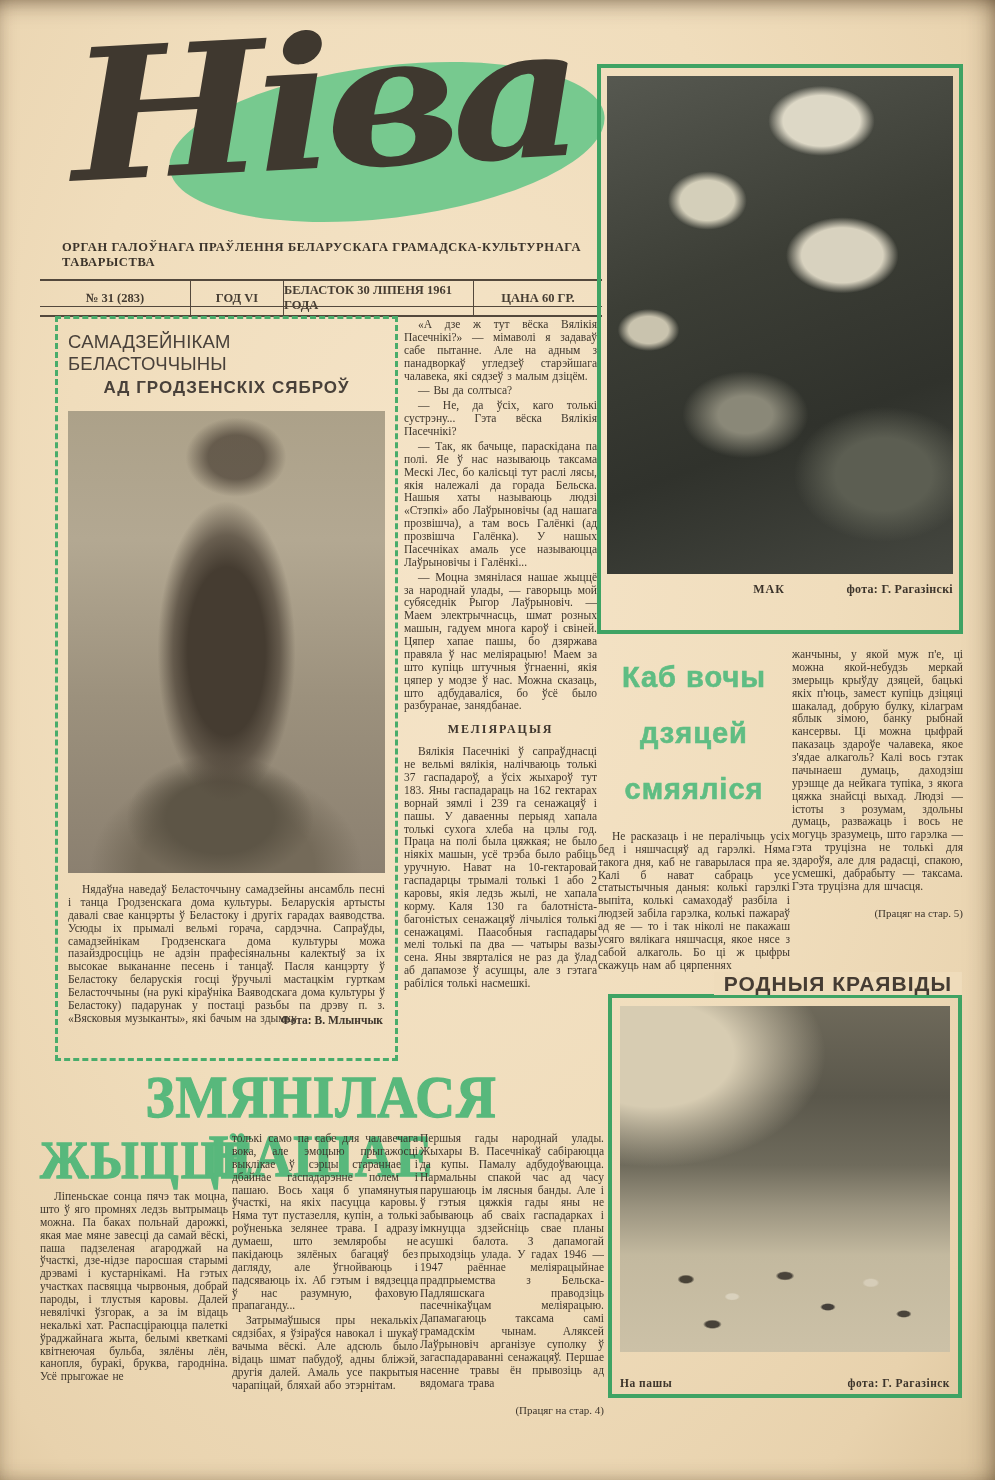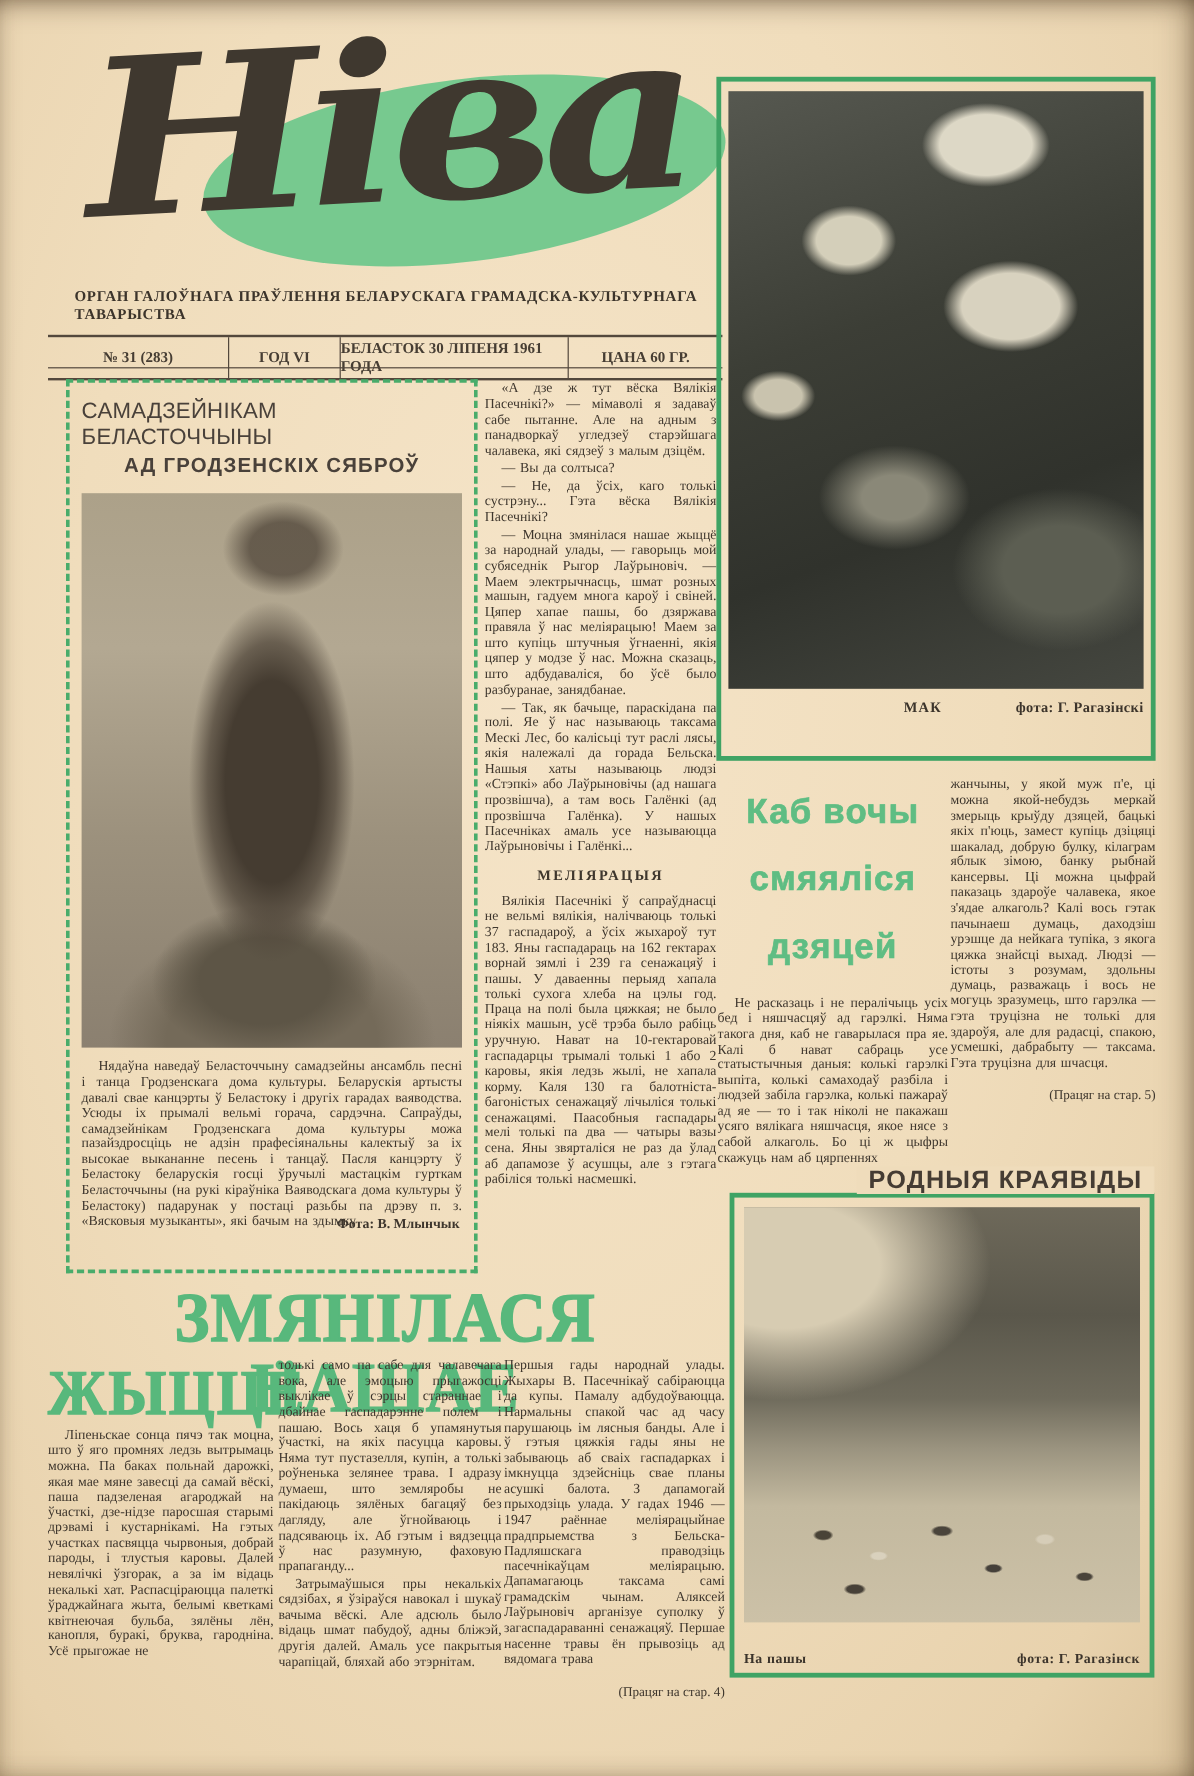--- a/index.html
+++ b/index.html
@@ -138,31 +138,31 @@
     <h2 class="gift-h2">АД ГРОДЗЕНСКІХ СЯБРОЎ</h2>
     <div class="gift-photo"></div>
     <p class="body-text gift-caption">Нядаўна наведаў Беласточчыну самадзейны ансамбль песні і танца Гродзенскага дома культуры. Беларускія артысты давалі свае канцэрты ў Беластоку і другіх гарадах ваяводства. Усюды іх прымалі вельмі горача, сардэчна. Сапраўды, самадзейнікам Гродзенскага дома культуры можа пазайздросціць не адзін прафесіянальны калектыў за іх высокае выкананне песень і танцаў. Пасля канцэрту ў Беластоку беларускія госці ўручылі мастацкім гурткам Беласточчыны (на рукі кіраўніка Ваяводскага дома культуры ў Беластоку) падарунак у постаці разьбы па дрэву п. з. «Вясковыя музыканты», які бачым на здымку</p>
     <div class="gift-credit">Фота: В. Млынчык</div>
   </section>
 
   <section class="village-col">
     <p class="body-text">«А дзе ж тут вёска Вялікія Пасечнікі?» — мімаволі я задаваў сабе пытанне. Але на адным з панадворкаў угледзеў старэйшага чалавека, які сядзеў з малым дзіцём.</p>
     <p class="body-text">— Вы да солтыса?</p>
     <p class="body-text">— Не, да ўсіх, каго толькі сустрэну... Гэта вёска Вялікія Пасечнікі?</p>
+    <p class="body-text">— Так, як бачыце, параскідана па полі. Яе ў нас называюць таксама Мескі Лес, бо калісьці тут раслі лясы, якія належалі да горада Бельска. Нашыя хаты называюць людзі «Стэпкі» або Лаўрыновічы (ад нашага прозвішча), а там вось Галёнкі (ад прозвішча Галёнка). У нашых Пасечніках амаль усе называюцца Лаўрыновічы і Галёнкі...</p>
     <p class="body-text">— Моцна змянілася нашае жыццё за народнай улады, — гаворыць мой субяседнік Рыгор Лаўрыновіч. — Маем электрычнасць, шмат розных машын, гадуем многа кароў і свіней. Цяпер хапае пашы, бо дзяржава правяла ў нас меліярацыю! Маем за што купіць штучныя ўгнаенні, якія цяпер у модзе ў нас. Можна сказаць, што адбудаваліся, бо ўсё было разбуранае, занядбанае.</p>
-    <p class="body-text">— Так, як бачыце, параскідана па полі. Яе ў нас называюць таксама Мескі Лес, бо калісьці тут раслі лясы, якія належалі да горада Бельска. Нашыя хаты называюць людзі «Стэпкі» або Лаўрыновічы (ад нашага прозвішча), а там вось Галёнкі (ад прозвішча Галёнка). У нашых Пасечніках амаль усе называюцца Лаўрыновічы і Галёнкі...</p>
     <div class="subhead">МЕЛІЯРАЦЫЯ</div>
     <p class="body-text">Вялікія Пасечнікі ў сапраўднасці не вельмі вялікія, налічваюць толькі 37 гаспадароў, а ўсіх жыхароў тут 183. Яны гаспадараць на 162 гектарах ворнай зямлі і 239 га сенажацяў і пашы. У даваенны перыяд хапала толькі сухога хлеба на цэлы год. Праца на полі была цяжкая; не было ніякіх машын, усё трэба было рабіць уручную. Нават на 10-гектаровай гаспадарцы трымалі толькі 1 або 2 каровы, якія ледзь жылі, не хапала корму. Каля 130 га балотніста-багоністых сенажацяў лічыліся толькі сенажацямі. Паасобныя гаспадары мелі толькі па два — чатыры вазы сена. Яны звярталіся не раз да ўлад аб дапамозе ў асушцы, але з гэтага рабіліся толькі насмешкі.</p>
   </section>
 
   <section class="sobriety">
     <h3 class="sobriety-head">
       <span>Каб вочы</span>
+      <span>дзяцей</span>
       <span>смяяліся</span>
-      <span>дзяцей</span>
     </h3>
     <p class="body-text">Не расказаць і не пералічыць усіх бед і няшчасцяў ад гарэлкі. Няма такога дня, каб не гаварылася пра яе. Калі б нават сабраць усе статыстычныя даныя: колькі гарэлкі выпіта, колькі самаходаў разбіла і людзей забіла гарэлка, колькі пажараў ад яе — то і так ніколі не пакажаш усяго вялікага няшчасця, якое нясе з сабой алкаголь. Бо ці ж цыфры скажуць нам аб цярпеннях</p>
   </section>
   <section class="sobriety-col2">
     <p class="body-text" style="text-indent:0;">жанчыны, у якой муж п'е, ці можна якой-небудзь меркай змерыць крыўду дзяцей, бацькі якіх п'юць, замест купіць дзіцяці шакалад, добрую булку, кілаграм яблык зімою, банку рыбнай кансервы. Ці можна цыфрай паказаць здароўе чалавека, якое з'ядае алкаголь? Калі вось гэтак пачынаеш думаць, даходзіш урэшце да нейкага тупіка, з якога цяжка знайсці выхад. Людзі — істоты з розумам, здольны думаць, разважаць і вось не могуць зразумець, што гарэлка — гэта труцізна не толькі для здароўя, але для радасці, спакою, усмешкі, дабрабыту — таксама. Гэта труцізна для шчасця.</p>
     <div class="cont-note">(Працяг на стар. 5)</div>
   </section>
 
   <h2 class="landscape-head">
     <span>РОДНЫЯ КРАЯВІДЫ</span>

